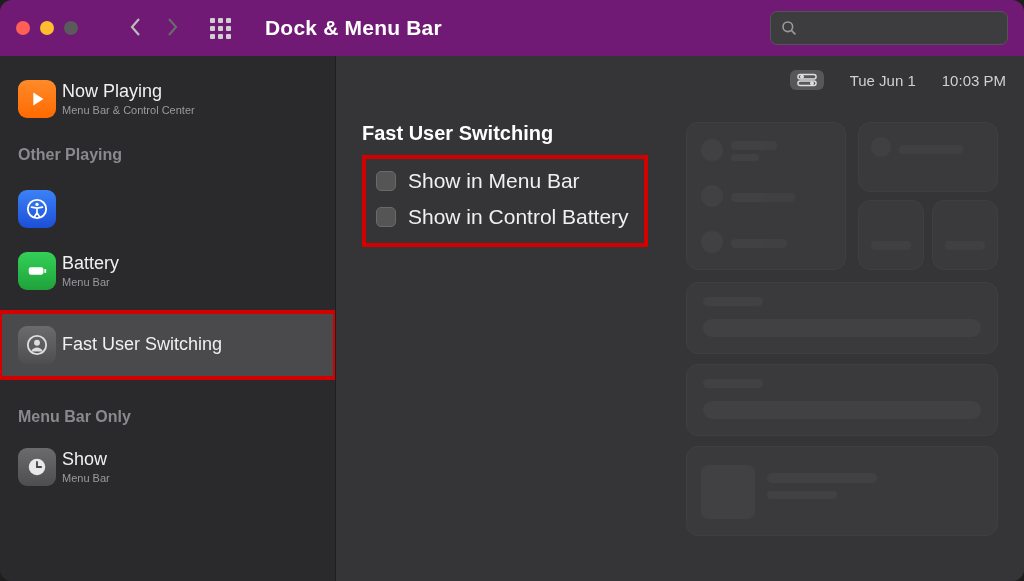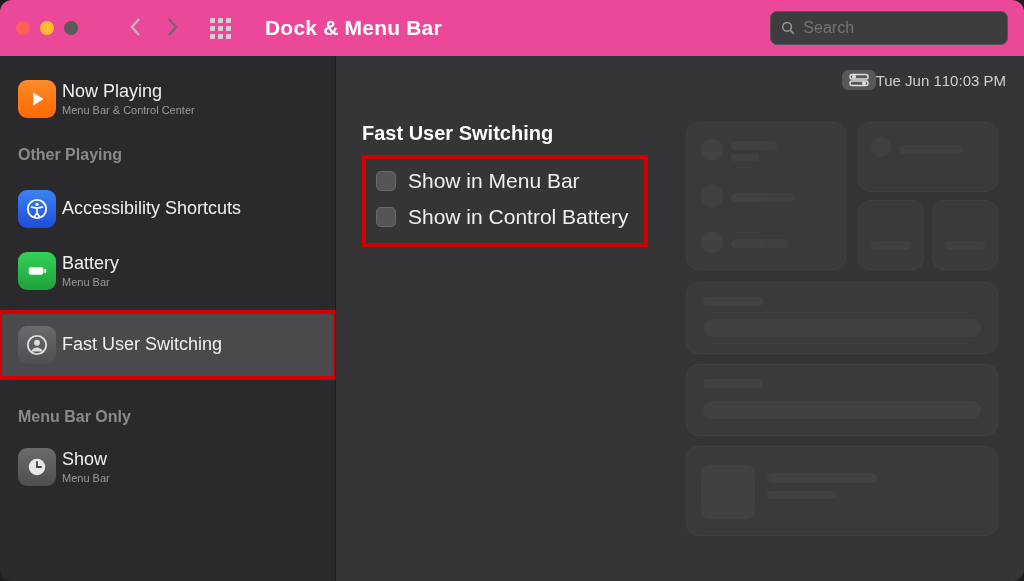--- a/index.html
+++ b/index.html
@@ -20,21 +20,21 @@
     flex-direction: column;
     border-radius: 12px;
     overflow: hidden;
   }
   
   .titlebar {
     height: 56px;
     display: flex;
     align-items: center;
     padding: 0 16px;
-    background: #ec4899;
+    background: #701a75;
     gap: 20px;
     justify-content: space-between;
   }
   .traffic { display:flex; gap:10px; margin-right:6px; }
   .traffic .dot { width:14px; height:14px; border-radius:50%; }
   .dot-red { background:#ff5f57; }
   .dot-yellow { background:#febc2e; }
   .dot-green { background:#5a5a5a; }
   .navarrows { display:flex; gap:20px; margin-left:24px; }
   .navarrows svg { width:16px; height:20px; fill:none; stroke:#bcbcbc; stroke-width:2.2; }
@@ -91,21 +91,21 @@
   
   .main {
     flex:1;
     background:#353537;
     border-left:1px solid #1f1f1f;
     position:relative;
     overflow:hidden;
   }
   .menubar-preview {
     position:absolute; top:14px; right:18px;
-    display:flex; align-items:center; gap:0;
+    display:flex; align-items:center; gap:26px;
     color:#d0d0d0; font-size:15px;
   }
   .mb-pill {
     background:#575759; border-radius:6px; padding:3px 7px;
     display:flex; align-items:center; justify-content:center;
   }
   .mb-pill svg { width:20px; height:14px; stroke:#ddd; stroke-width:1.6; fill:none; }
   .settings {
     position:absolute; left:26px; top:66px;
   }
@@ -166,21 +166,20 @@
         <span></span>
         <span></span>
     </div>
     <div class="title">Dock &amp; Menu Bar</div>
     <div class="spacer"></div>
     <div class="searchbox">
       <svg viewBox="0 0 20 20">
         <circle cx="8.5" cy="8.5" r="6"></circle>
           <line x1="13" y1="13" x2="18" y2="18"></line>
       </svg>
-      <input type="text" placeholder="Search" style="">
     </div>
   </div>
 
   <div class="content">
 
     <div class="sidebar">
 
       <div class="sb-item">
         <div class="iconwrap ic-orange">
           <svg viewBox="0 0 24 24">
@@ -195,23 +194,20 @@
 
       <div class="section-h">Other Playing</div>
 
       <div class="sb-item single">
         <div class="iconwrap ic-blue">
           <svg viewBox="0 0 24 24">
               <circle cx="12" cy="12" r="10" fill="none" stroke="#fff" stroke-width="2"></circle>
               <circle cx="12" cy="7" r="1.8"></circle>
               <path d="M6 10l6 1 6-1M12 11v5l-3 5M12 16l3 5" stroke="#fff" stroke-width="1.8" fill="none" stroke-linecap="round"></path>
             </svg>
-        </div>
-        <div class="labels">
-          <div class="name">Accessibility Shortcuts</div>
         </div>
       </div>
 
       <div class="sb-item">
         <div class="iconwrap ic-green">
           <svg viewBox="0 0 24 24">
               <rect x="3" y="8" width="16" height="8" rx="2" fill="#fff"></rect>
               <rect x="20" y="10" width="2" height="4" fill="#fff"></rect>
             </svg>
         </div>

